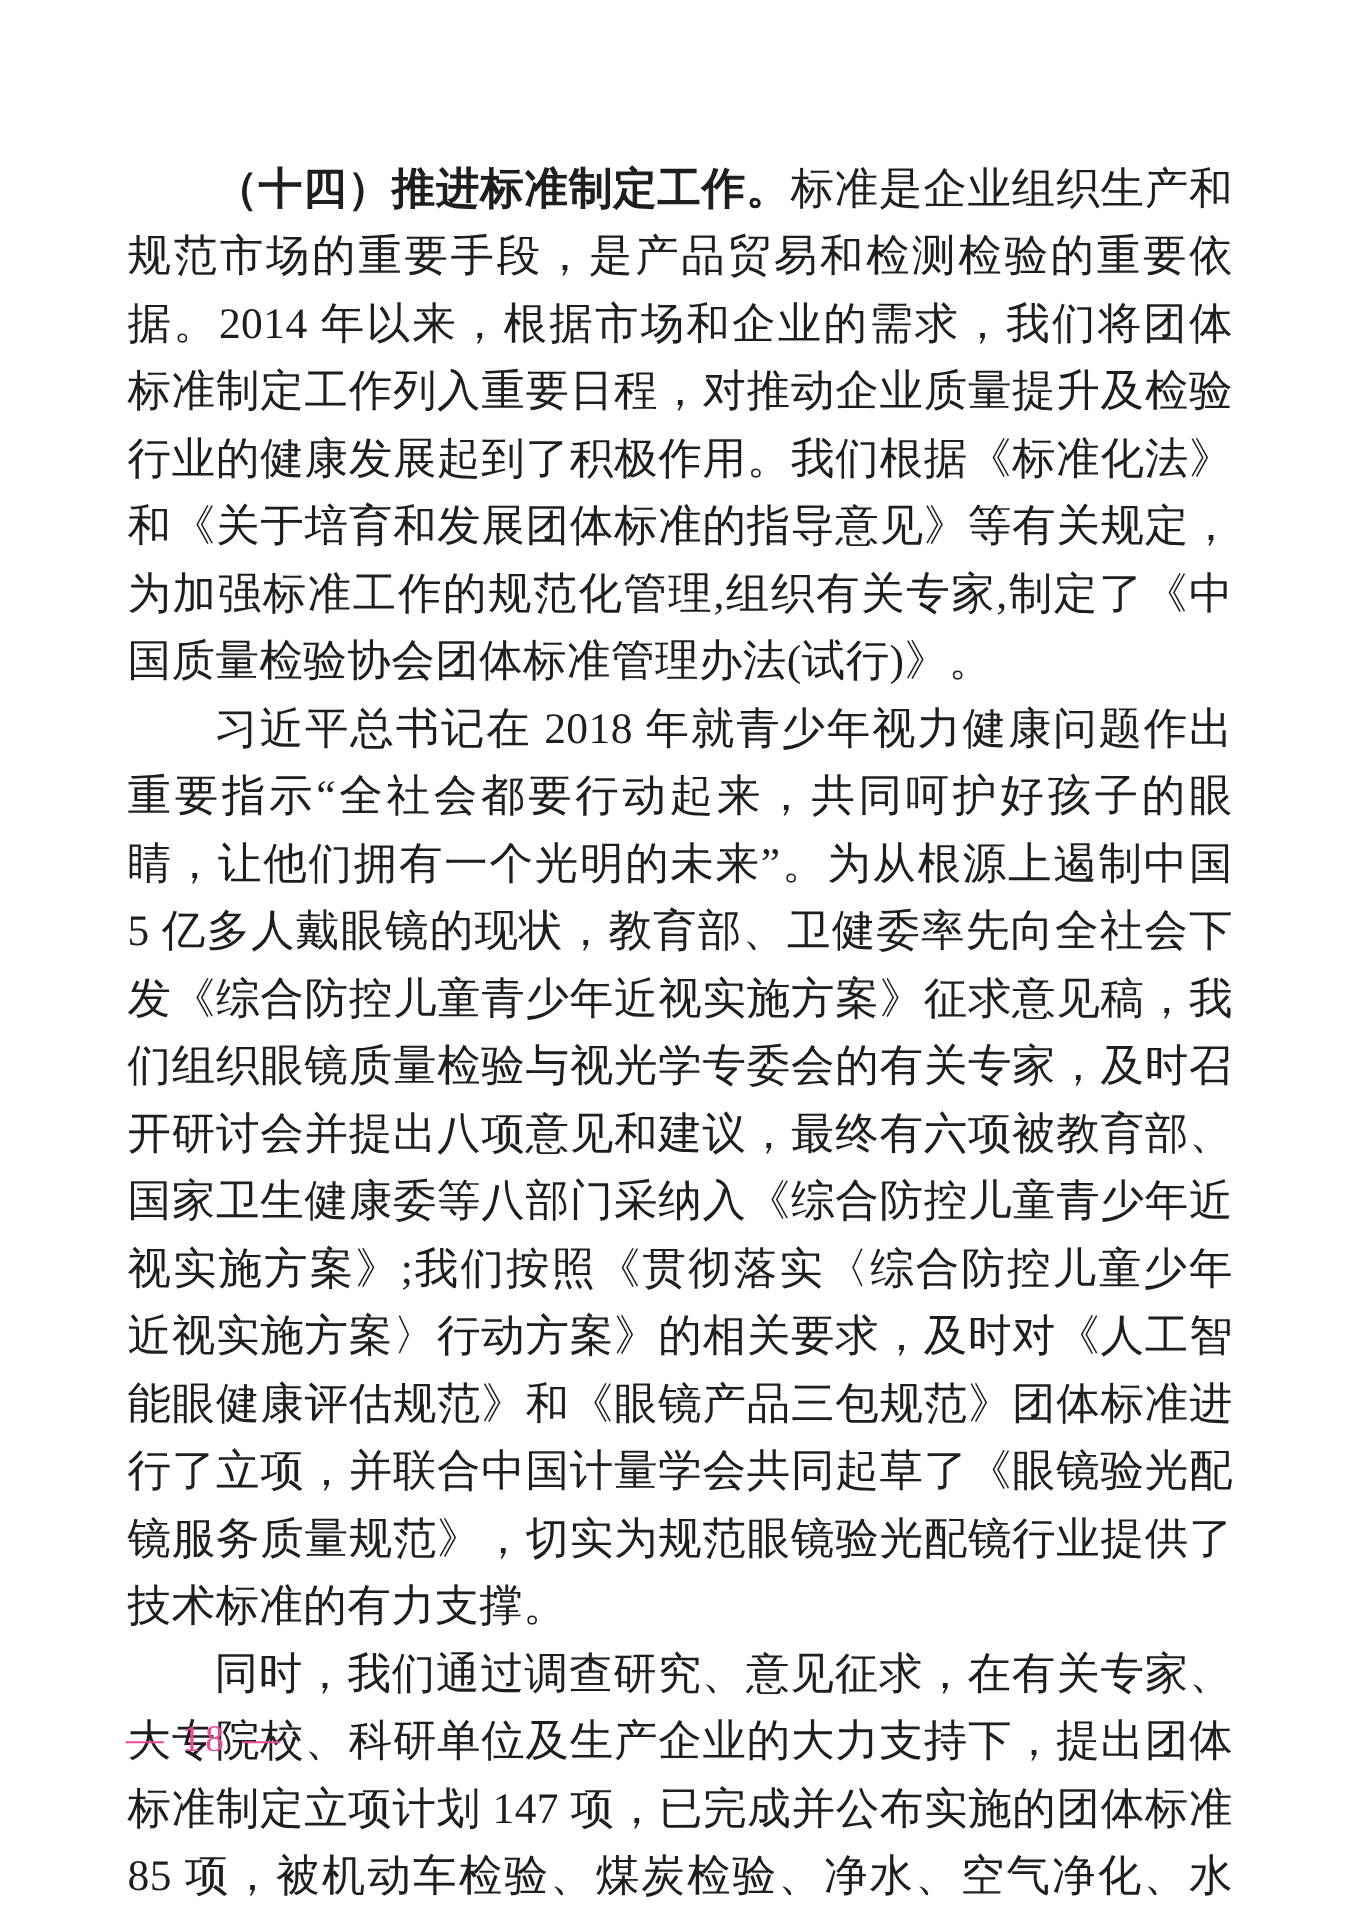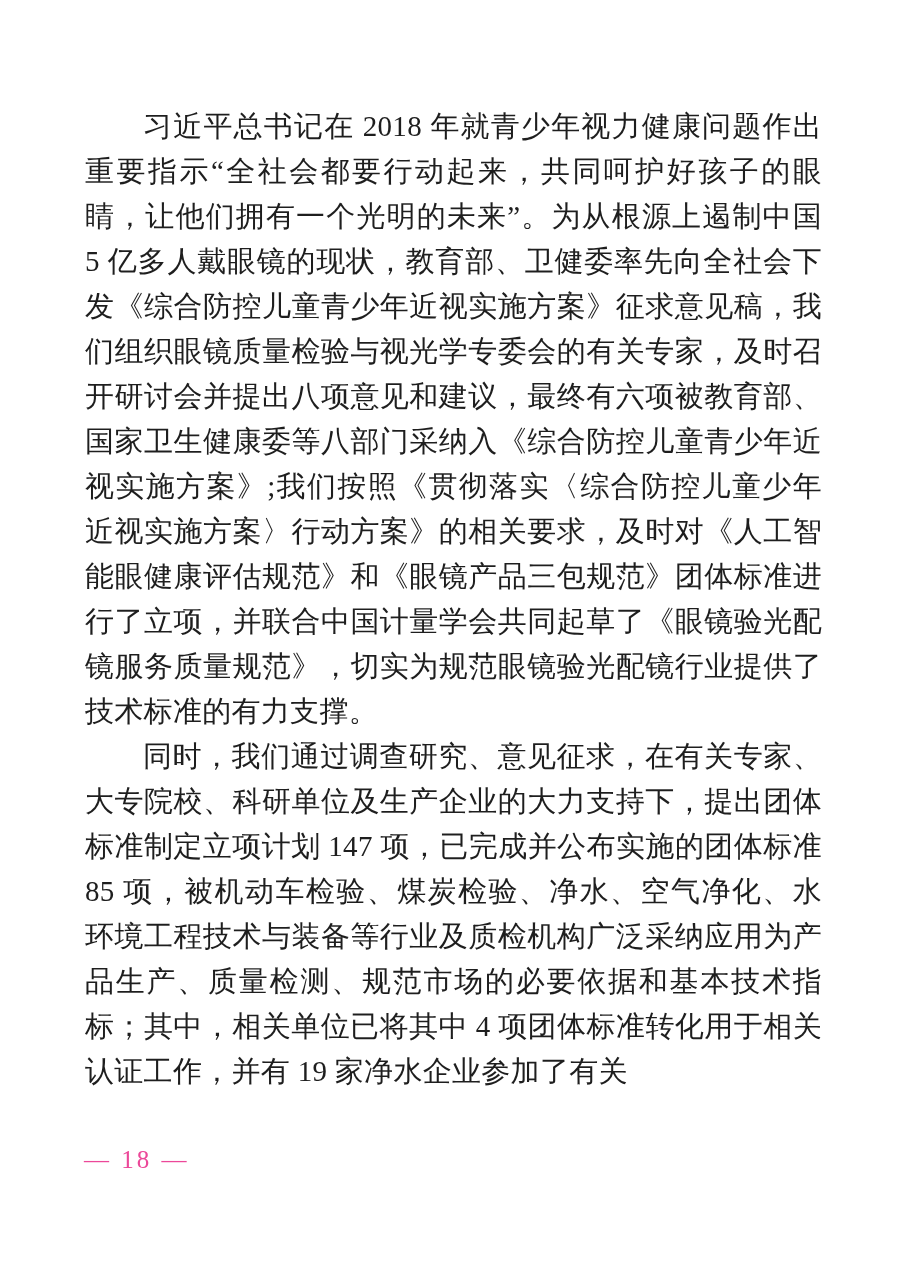--- a/index.html
+++ b/index.html
@@ -44,17 +44,18 @@
     letter-spacing: 3px;
     color: #ec4899;
     font-family: "Liberation Serif", "DejaVu Serif", serif;
   }
 </style>
 </head>
 <body>
 
 <div class="page">
   <div class="content">
+    <p class="para"><b class="para-heading">（十四）推进标准制定工作。</b><span>标准是企业组织生产和规范市场的重要手段，是产品贸易和检测检验的重要依据。2014 年以来，根据市场和企业的需求，我们将团体标准制定工作列入重要日程，对推动企业质量提升及检验行业的健康发展起到了积极作用。我们根据《标准化法》和《关于培育和发展团体标准的指导意见》等有关规定，为加强标准工作的规范化管理,组织有关专家,制定了《中国质量检验协会团体标准管理办法(试行)》。</span></p>
     <p class="para"><b class="para-heading"></b><span>习近平总书记在 2018 年就青少年视力健康问题作出重要指示“全社会都要行动起来，共同呵护好孩子的眼睛，让他们拥有一个光明的未来”。为从根源上遏制中国 5 亿多人戴眼镜的现状，教育部、卫健委率先向全社会下发《综合防控儿童青少年近视实施方案》征求意见稿，我们组织眼镜质量检验与视光学专委会的有关专家，及时召开研讨会并提出八项意见和建议，最终有六项被教育部、国家卫生健康委等八部门采纳入《综合防控儿童青少年近视实施方案》;我们按照《贯彻落实〈综合防控儿童少年近视实施方案〉行动方案》的相关要求，及时对《人工智能眼健康评估规范》和《眼镜产品三包规范》团体标准进行了立项，并联合中国计量学会共同起草了《眼镜验光配镜服务质量规范》，切实为规范眼镜验光配镜行业提供了技术标准的有力支撑。</span></p>
     <p class="para"><b class="para-heading"></b><span>同时，我们通过调查研究、意见征求，在有关专家、大专院校、科研单位及生产企业的大力支持下，提出团体标准制定立项计划 147 项，已完成并公布实施的团体标准 85 项，被机动车检验、煤炭检验、净水、空气净化、水环境工程技术与装备等行业及质检机构广泛采纳应用为产品生产、质量检测、规范市场的必要依据和基本技术指标；其中，相关单位已将其中 4 项团体标准转化用于相关认证工作，并有 19 家净水企业参加了有关</span></p>
   </div>
   <div class="footer-page-number">— 18 —</div>
 </div>
 
 </body></html>

